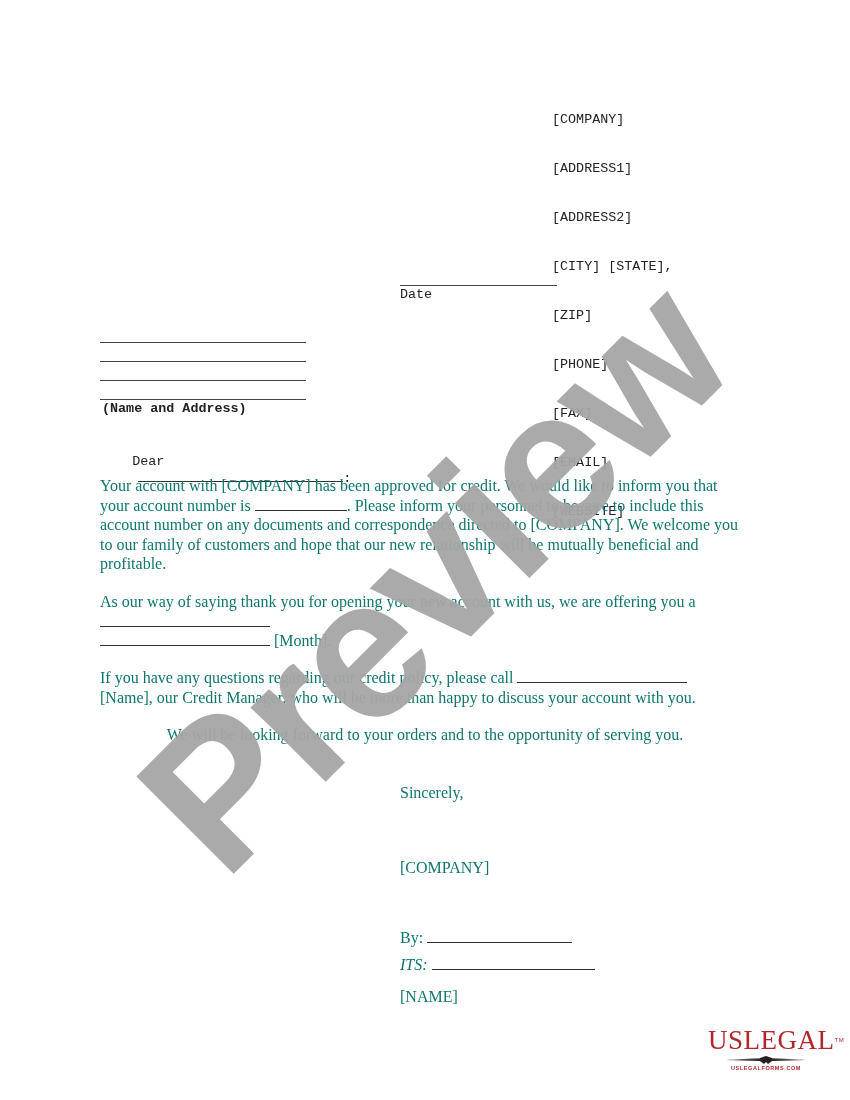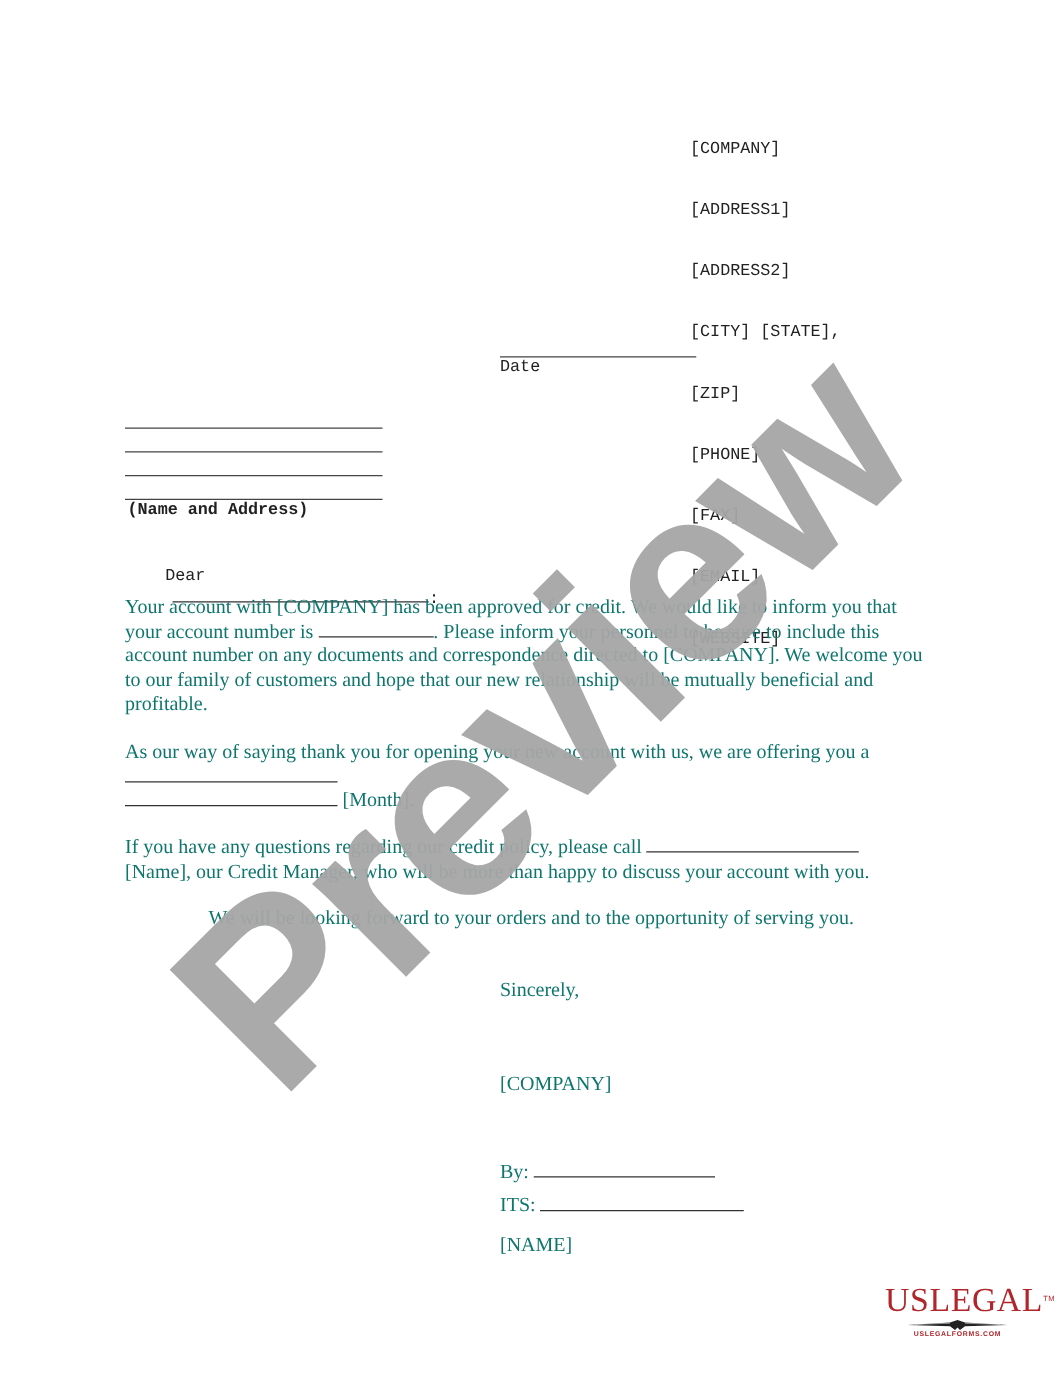--- a/index.html
+++ b/index.html
@@ -74,21 +74,21 @@
     <p>We will be looking forward to your orders and to the opportunity of serving you.</p>
   </div>
 
   <div class="abs serif" style="left:400px; top:784px;">Sincerely,</div>
   <div class="abs serif" style="left:400px; top:859px;">[COMPANY]</div>
   <div class="abs serif" style="left:400px; top:899px;margin-top:30px;">
     <span>By:</span>
     <span class="ul" style="width:145px; height:12px;"></span>
   </div>
   <div class="abs serif" style="left:400px; top:988px;">[NAME]</div>
-  <div class="abs serif" style="left:400px; top:956px;">
+  <div class="abs serif" style="left:400px; top:956px;font-style:italic;">
     <span>ITS:</span>
     <span class="ul" style="width:163px; height:12px;"></span>
   </div>
 
   <div class="watermark">Preview</div>
 
   <div class="logo">
     <div class="logo-main"><span>USLEGAL</span><span class="logo-tm">TM</span></div>
     <svg class="logo-wing" width="80" height="10" viewBox="0 0 80 10">
       <path d="M0 5 L34 3 L40 1 L46 3 L80 5 L46 6 L42 9 L40 7 L38 9 L34 6 Z" fill="#222"></path>

